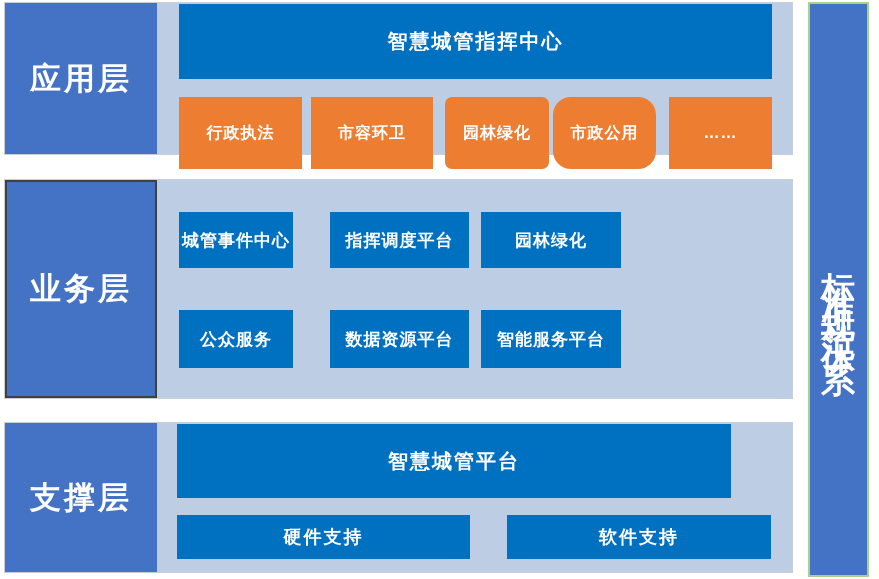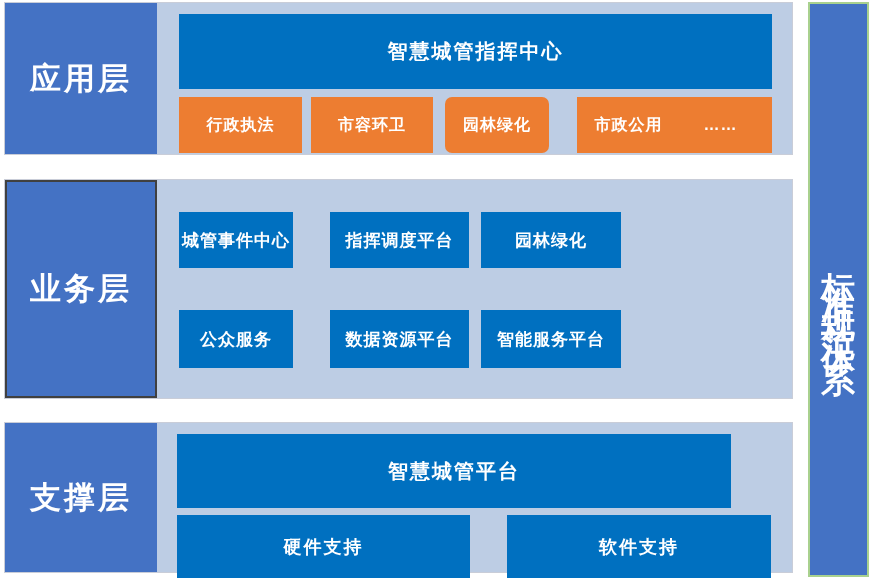--- a/index.html
+++ b/index.html
@@ -18,41 +18,41 @@
     position:absolute;left:0;top:0;height:100%;width:152px;background:#4472C4;
     color:#ffffff;font-size:31px;font-weight:bold;letter-spacing:3px;
     display:flex;align-items:center;justify-content:center;box-sizing:border-box;
   }
   .layer-label.green-border{border:2px solid #404040;}
   .node{
     position:absolute;background:#0070C0;color:#fff;font-weight:bold;
     display:flex;align-items:center;justify-content:center;
     letter-spacing:2px;box-sizing:border-box;text-align:center;
   }
-  .header-node{font-size:20px;margin-top:10px;}
+  .header-node{font-size:20px;}
   .app-header{left:174px;top:1px;width:593px;height:75px;}
   .orange-node{
-    position:absolute;top:94px;height:56px;background:#ED7D31;color:#fff;
+    position:absolute;top:94px;height:72px;background:#ED7D31;color:#fff;
     font-weight:bold;font-size:16px;letter-spacing:1px;
     display:flex;align-items:center;justify-content:center;box-sizing:border-box;text-align:center;
   }
   .orange-0{left:174px;width:123px;}
   .orange-1{left:306px;width:122px;}
   .orange-2{left:440px;width:104px;border-radius:7px;}
-  .orange-3{left:572px;width:103px;}
+  .orange-3{left:548px;width:103px;border-radius:18px;}
   .orange-4{left:664px;width:103px;}
   .biz-node{font-size:17px;letter-spacing:1px;}
   .biz-r1{top:32px;height:56px;}
   .biz-r2{top:130px;height:58px;}
   .biz-c0{left:174px;width:114px;}
   .biz-c1{left:325px;width:139px;}
   .biz-c2{left:476px;width:140px;}
   .biz-c3{left:626px;width:141px;}
   .sup-header{left:172px;top:1px;width:554px;height:74px;}
-  .sup-node{top:92px;height:63px;font-size:18px;}
+  .sup-node{top:92px;height:44px;font-size:18px;}
   .sup-0{left:172px;width:293px;}
   .sup-1{left:502px;width:264px;}
   .side-bar{
     position:absolute;left:808px;top:2px;width:61px;height:575px;
     background:#4472C4;border:2px solid #A9D18E;box-sizing:border-box;
     display:flex;align-items:center;justify-content:center;
   }
   .vertical-text{
     writing-mode:vertical-rl;text-orientation:upright;
     color:#fff;font-size:34px;font-weight:bold;letter-spacing:18px;

